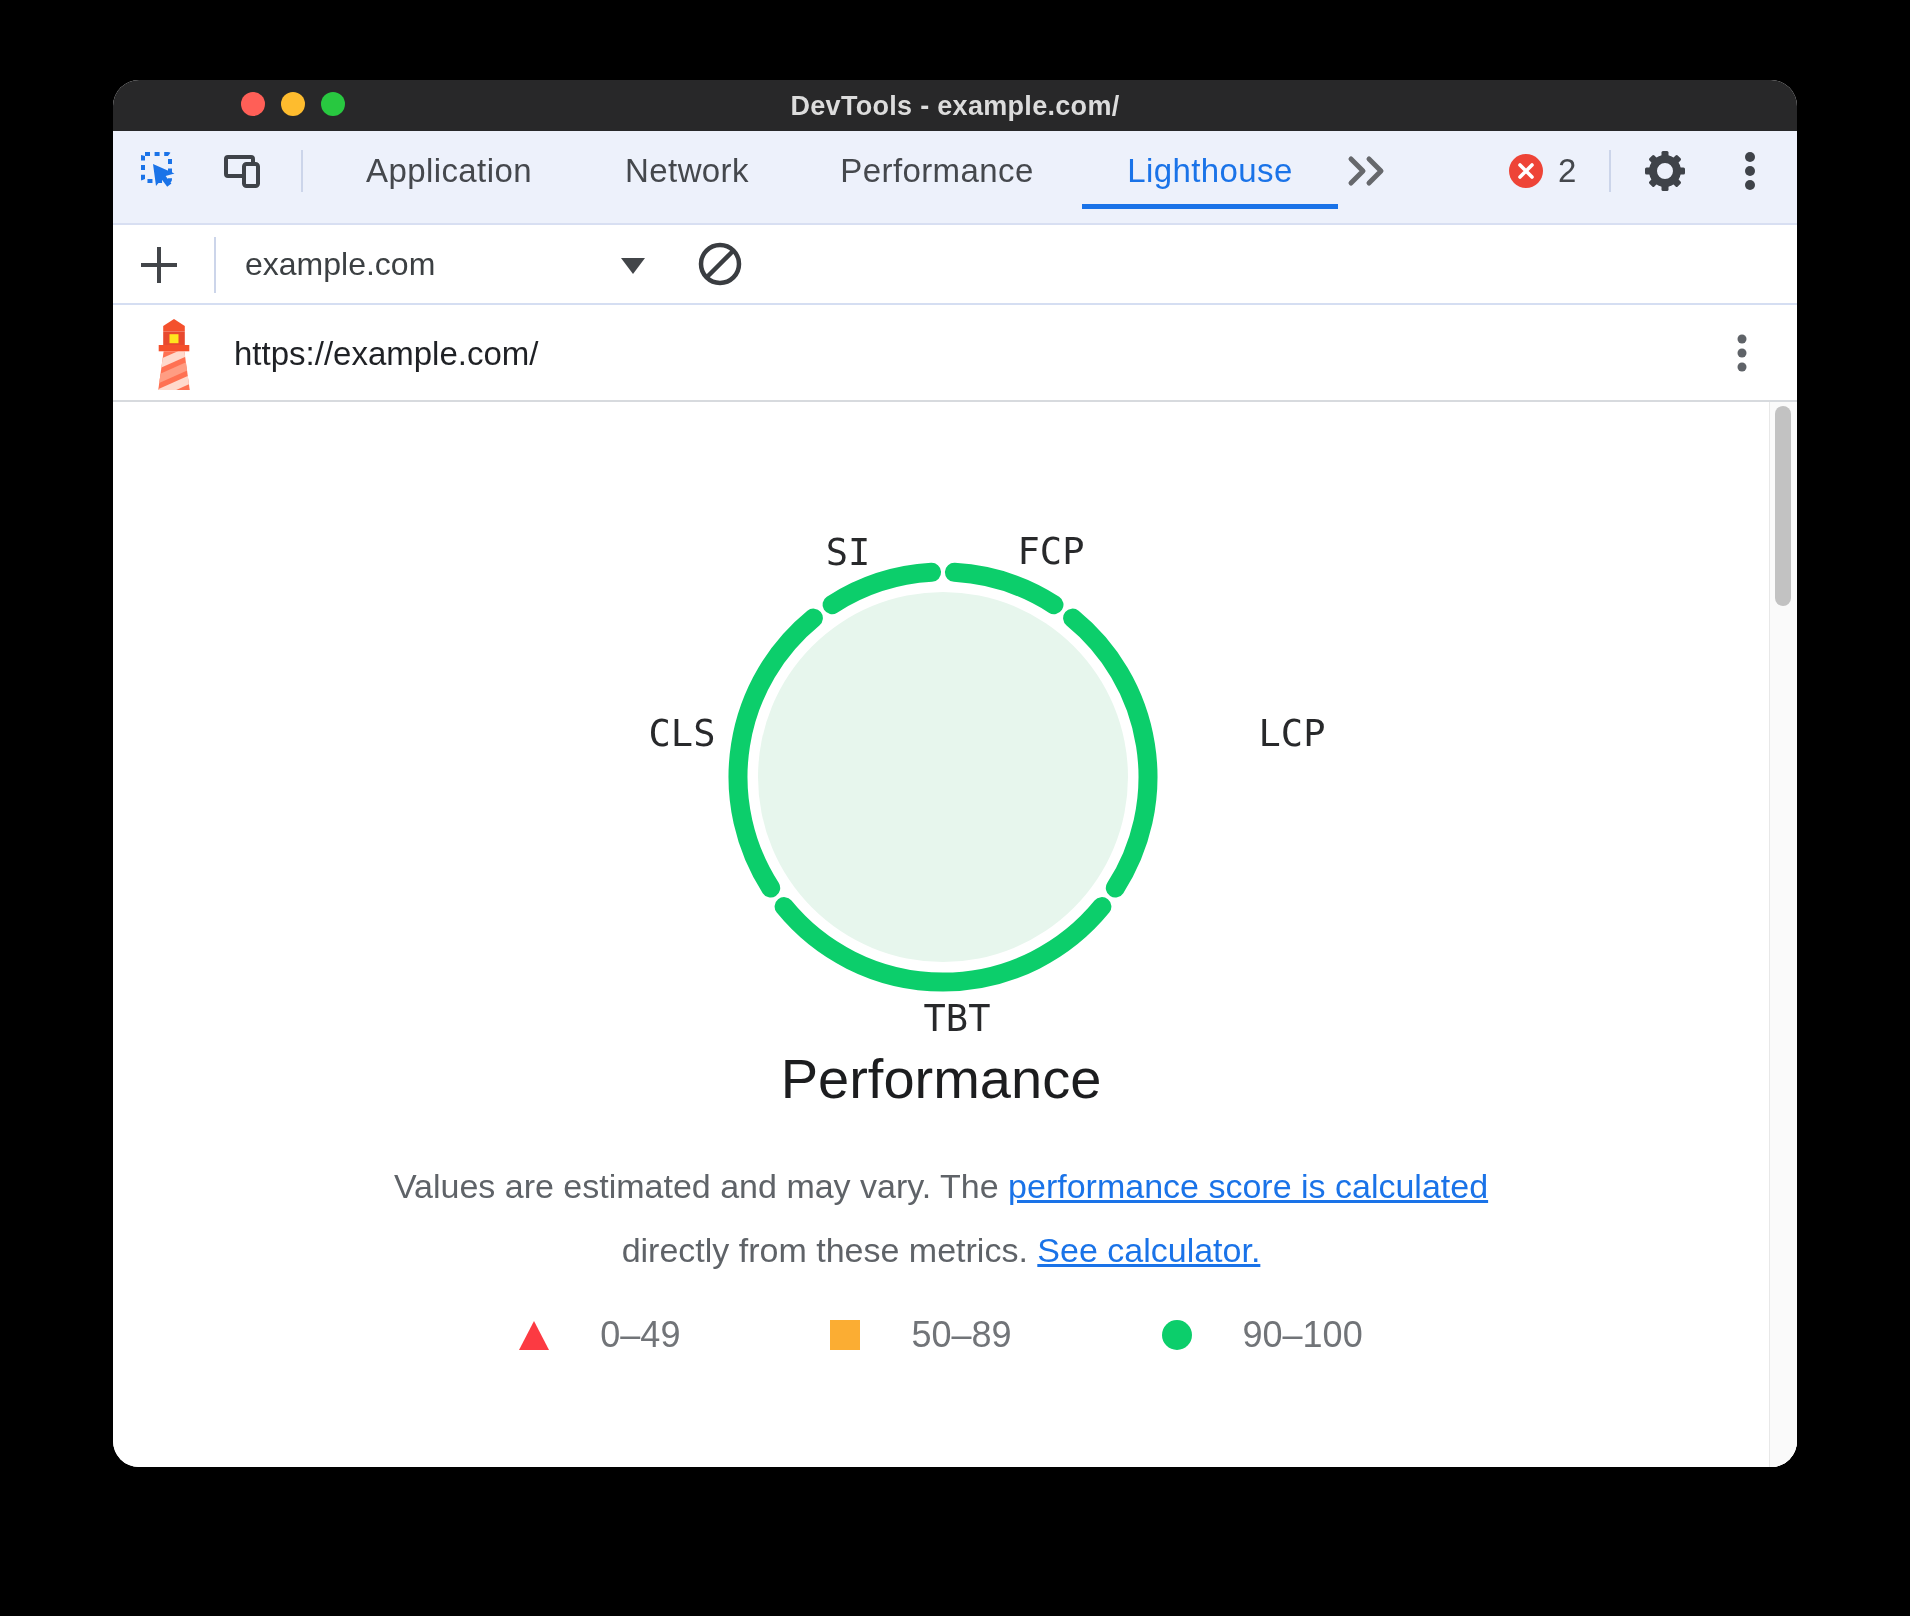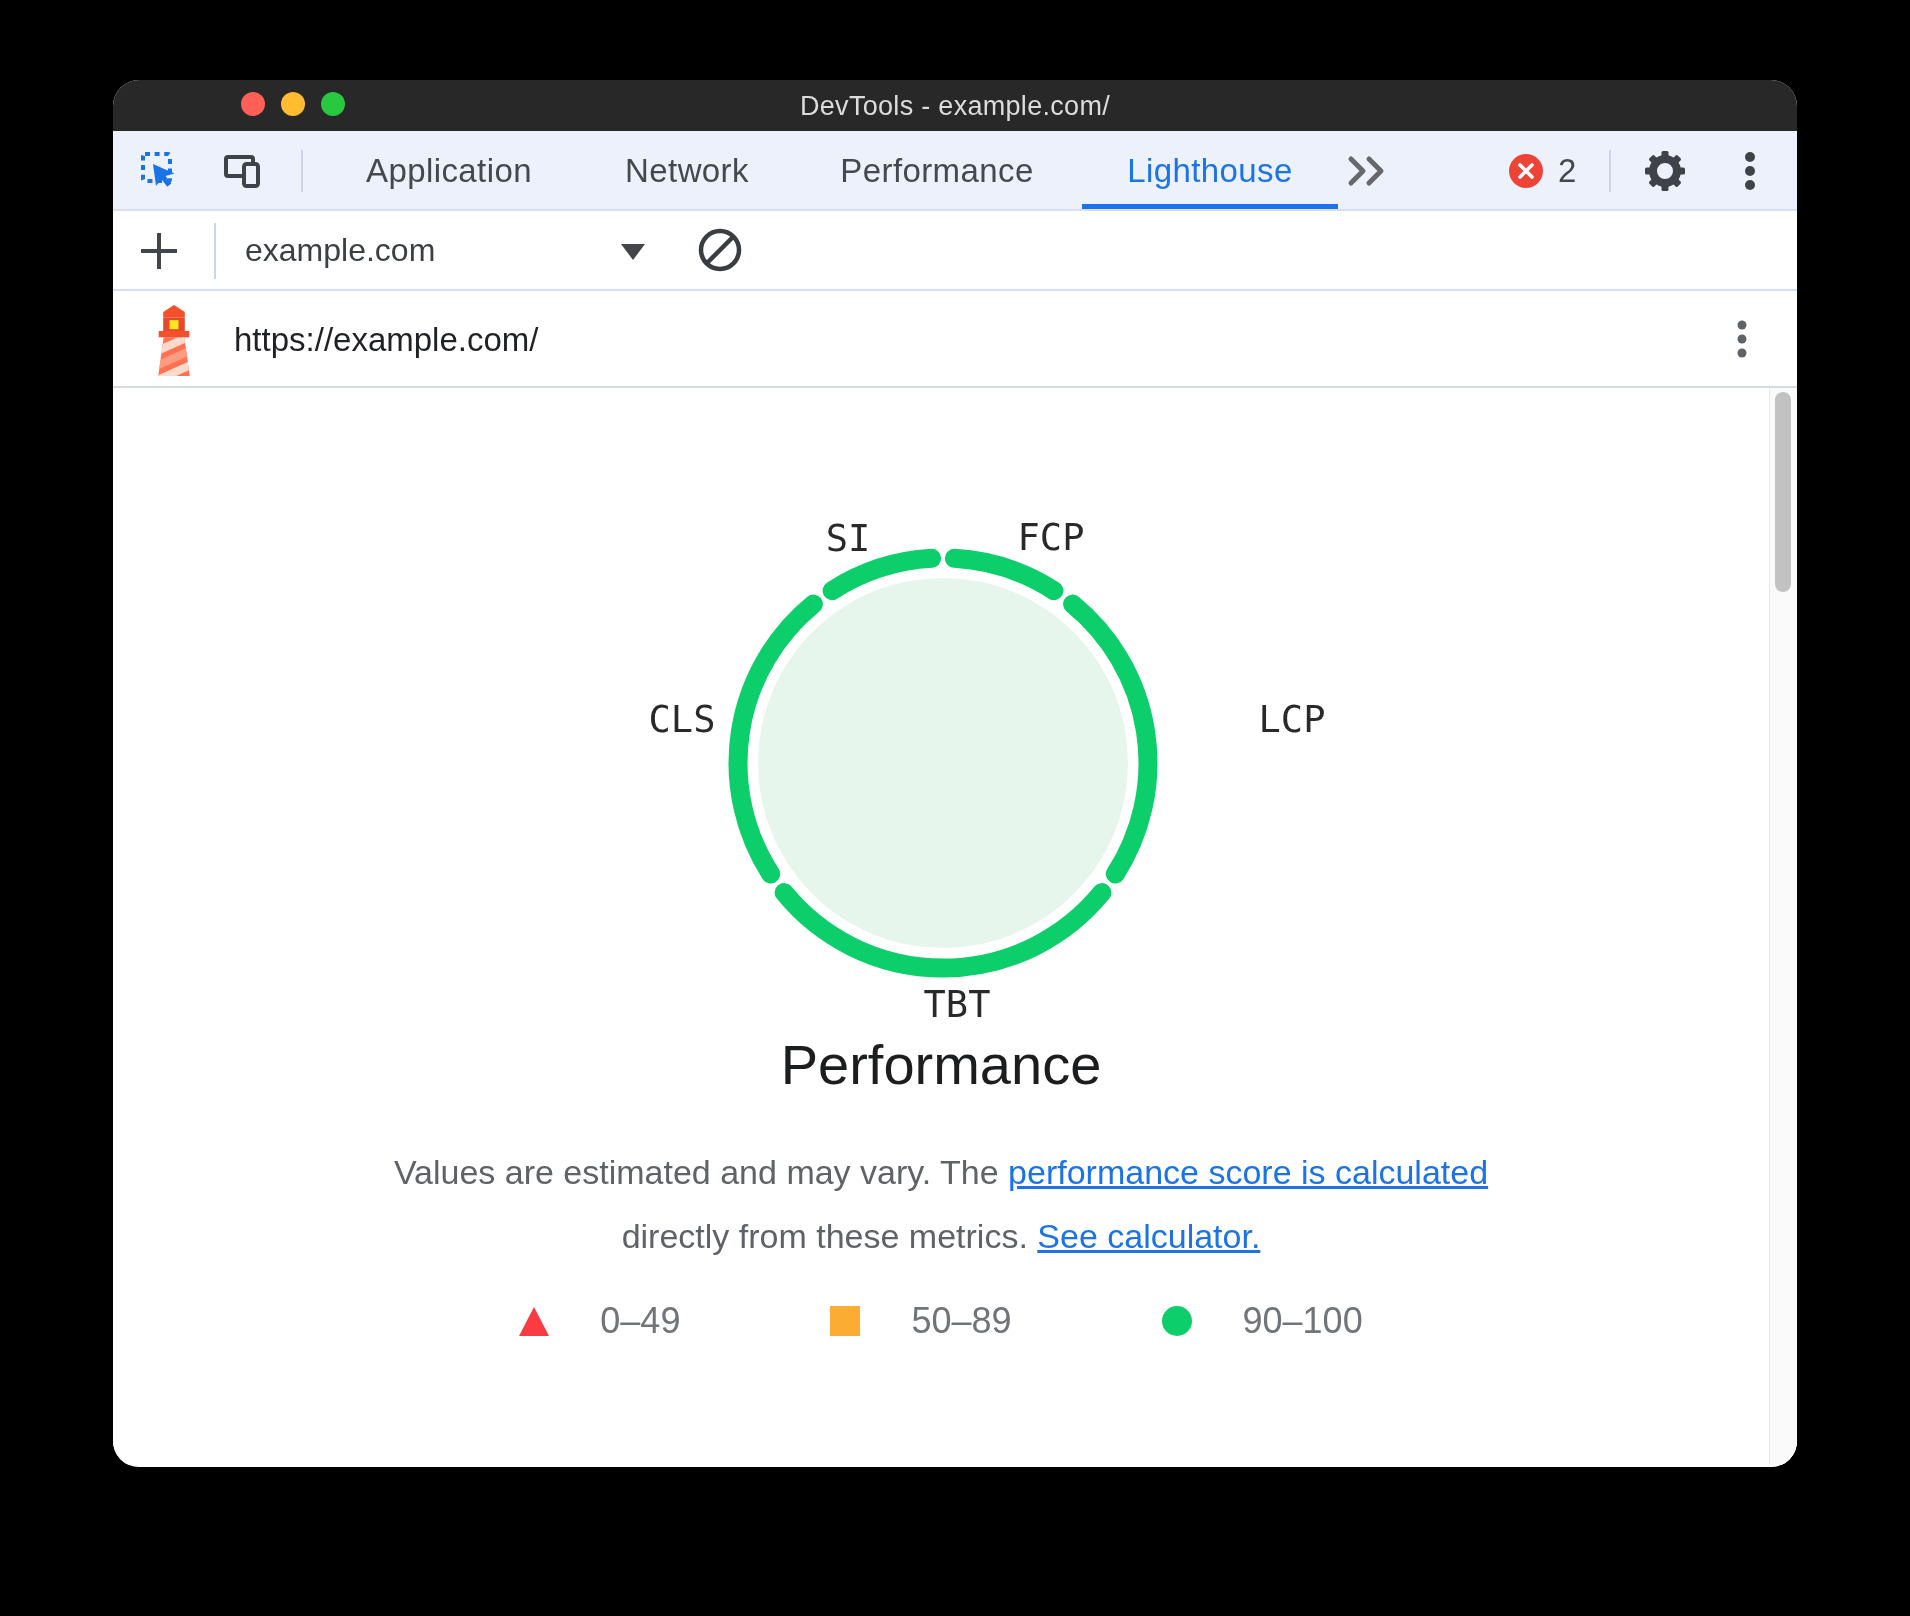--- a/index.html
+++ b/index.html
@@ -6,23 +6,23 @@
     font-family:"Liberation Sans", sans-serif;-webkit-font-smoothing:antialiased;}
   .window{position:absolute;left:113px;top:80px;width:1684px;height:1387px;background:#fff;
     border-radius:26px;overflow:hidden;box-shadow:0 45px 120px rgba(0,0,0,.65),0 12px 40px rgba(0,0,0,.5);}
   
   .titlebar{position:relative;height:51px;background:#282829;}
   .tl{position:absolute;top:12px;width:24px;height:24px;border-radius:50%;}
   .tl.red{left:128px;background:#ff5f57;}
   .tl.yellow{left:168px;background:#febc2e;}
   .tl.green{left:208px;background:#28c840;}
   .titletext{position:absolute;left:0;right:0;top:0;height:51px;line-height:53px;text-align:center;
-    color:#dcdcdc;font-size:27px;font-weight:400;letter-spacing:.3px;}
-  
-  .tabbar{position:relative;height:80px;background:#edf1fb;border-bottom:2px solid #d8dff2;box-sizing:border-box;}
+    color:#dcdcdc;font-size:27px;font-weight:700;letter-spacing:.3px;}
+  
+  .tabbar{position:relative;height:94px;background:#edf1fb;border-bottom:2px solid #d8dff2;box-sizing:border-box;}
   .iconbtn{position:absolute;top:16px;width:52px;height:48px;display:flex;align-items:center;justify-content:center;}
   .vdiv{position:absolute;top:19px;width:2px;height:42px;background:#ccd5ea;}
   .tab{position:absolute;top:0;height:78px;line-height:80px;transform:translateX(-50%);
     font-size:33px;letter-spacing:.4px;color:#45484d;white-space:nowrap;}
   .tab.active{color:#1a73e8;}
   .tab-underline{position:absolute;top:73px;left:969px;width:256px;height:5px;background:#1a73e8;}
   .err-badge{position:absolute;left:1396px;top:23px;width:34px;height:34px;}
   .err-count{position:absolute;left:1445px;top:0;height:78px;line-height:80px;font-size:33px;color:#45484d;}
   .gearbtn{position:absolute;left:1529px;top:17px;width:46px;height:46px;}
   .kebab1{position:absolute;left:1624px;top:17px;width:26px;height:46px;}

